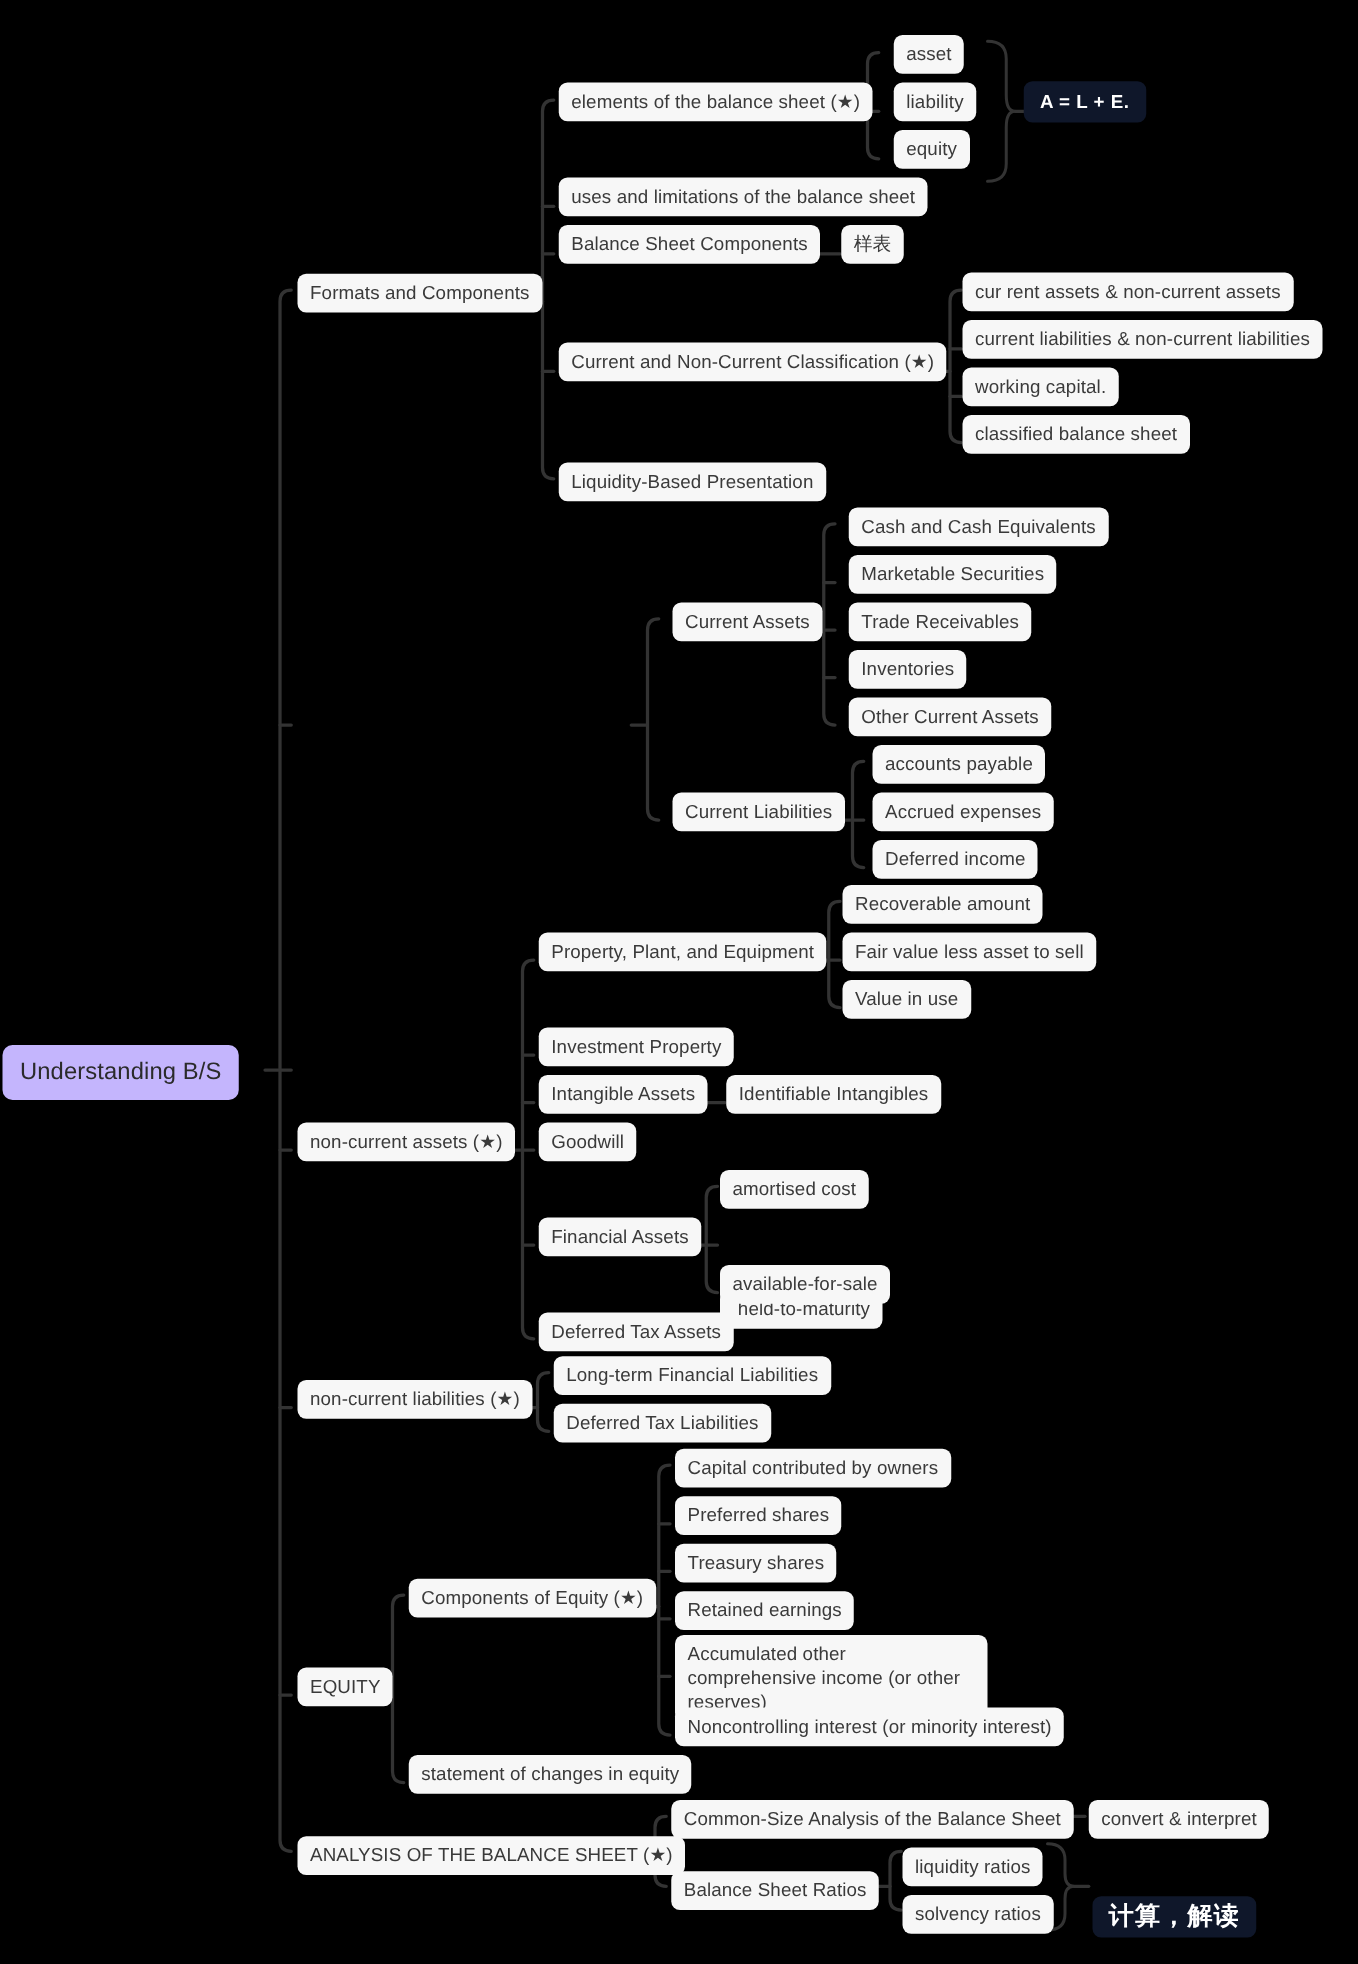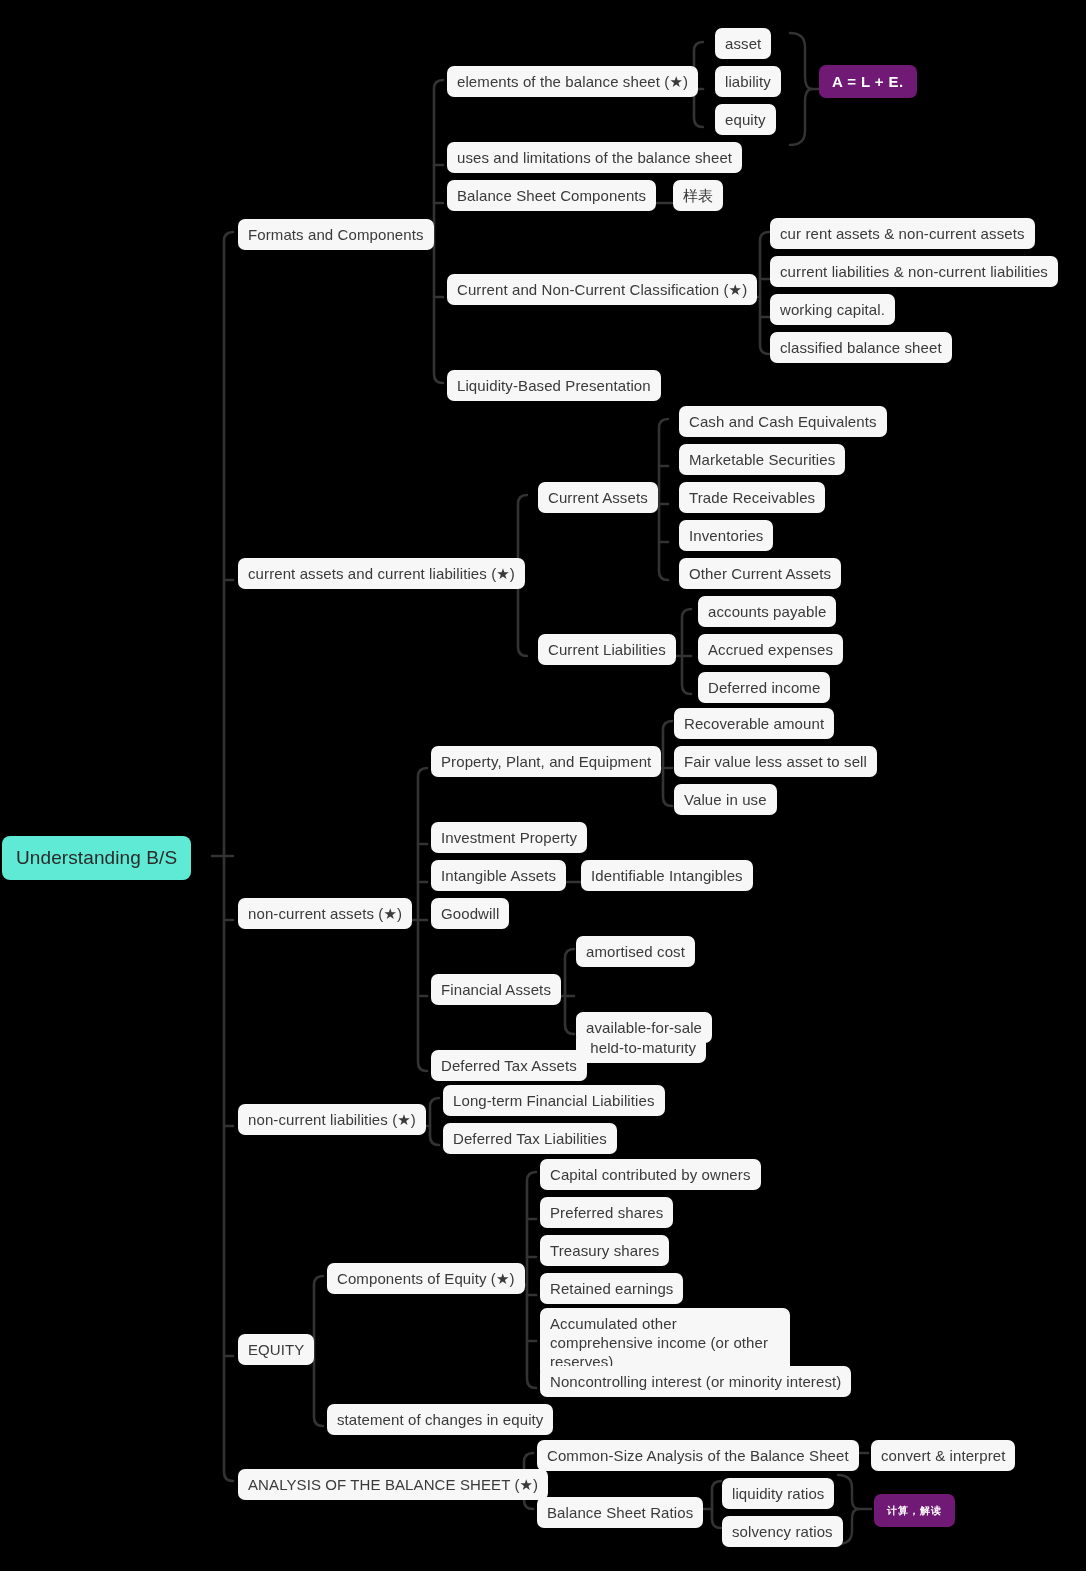--- a/index.html
+++ b/index.html
@@ -17,37 +17,37 @@
     border-radius:7px;
     font-size:15px;
     line-height:19px;
     padding:6px 10px;
     box-sizing:border-box;
     white-space:pre;
     letter-spacing:0.1px;
   }
   .node.wrap{white-space:normal;}
   .node.root{
-    background:#5eead4;
+    background:#c4b5fd;
     color:#2b2b2b;
     font-size:19px;
     line-height:24px;
     padding:10px 14px;
     border-radius:8px;
   }
   .node.badge{
-    background:#701a75;
+    background:#0f172a;
     color:#ffffff;
     font-weight:bold;
     font-size:15px;
     border-radius:7px;
     padding:7px 13px;
     letter-spacing:0.4px;
   }
-  .node.badge.cjk{font-size:10px;letter-spacing:1px;}
+  .node.badge.cjk{font-size:20px;letter-spacing:1px;margin-top:23px;}
 </style>
 </head>
 <body>
 
 <div id="canvas">
 
   <svg class="links" viewBox="0 0 1086 1571">
     <g fill="none" stroke="#333333" stroke-width="2.6" stroke-linecap="round" stroke-linejoin="round">
 
       <path d="M212 856 H224"></path>
@@ -150,21 +150,20 @@
   <div class="node" style="left:673px;top:180px;">样表</div>
 
   <div class="node" style="left:447px;top:274px;">Current and Non-Current Classification (★)</div>
   <div class="node" style="left:770px;top:218px;">cur rent assets &amp; non-current assets</div>
   <div class="node" style="left:770px;top:256px;">current liabilities &amp; non-current liabilities</div>
   <div class="node" style="left:770px;top:294px;">working capital.</div>
   <div class="node" style="left:770px;top:332px;">classified balance sheet</div>
 
   <div class="node" style="left:447px;top:370px;">Liquidity-Based Presentation</div>
 
-  <div class="node" style="left:238px;top:558px;">current assets and current liabilities (★)</div>
 
   <div class="node" style="left:538px;top:482px;">Current Assets</div>
   <div class="node" style="left:679px;top:406px;text-align:right;">Cash and Cash Equivalents</div>
   <div class="node" style="left:679px;top:444px;">Marketable Securities</div>
   <div class="node" style="left:679px;top:482px;">Trade Receivables</div>
   <div class="node" style="left:679px;top:520px;">Inventories</div>
   <div class="node" style="left:679px;top:558px;">Other Current Assets</div>
 
   <div class="node" style="left:538px;top:634px;">Current Liabilities</div>
   <div class="node" style="left:698px;top:596px;">accounts payable</div>

